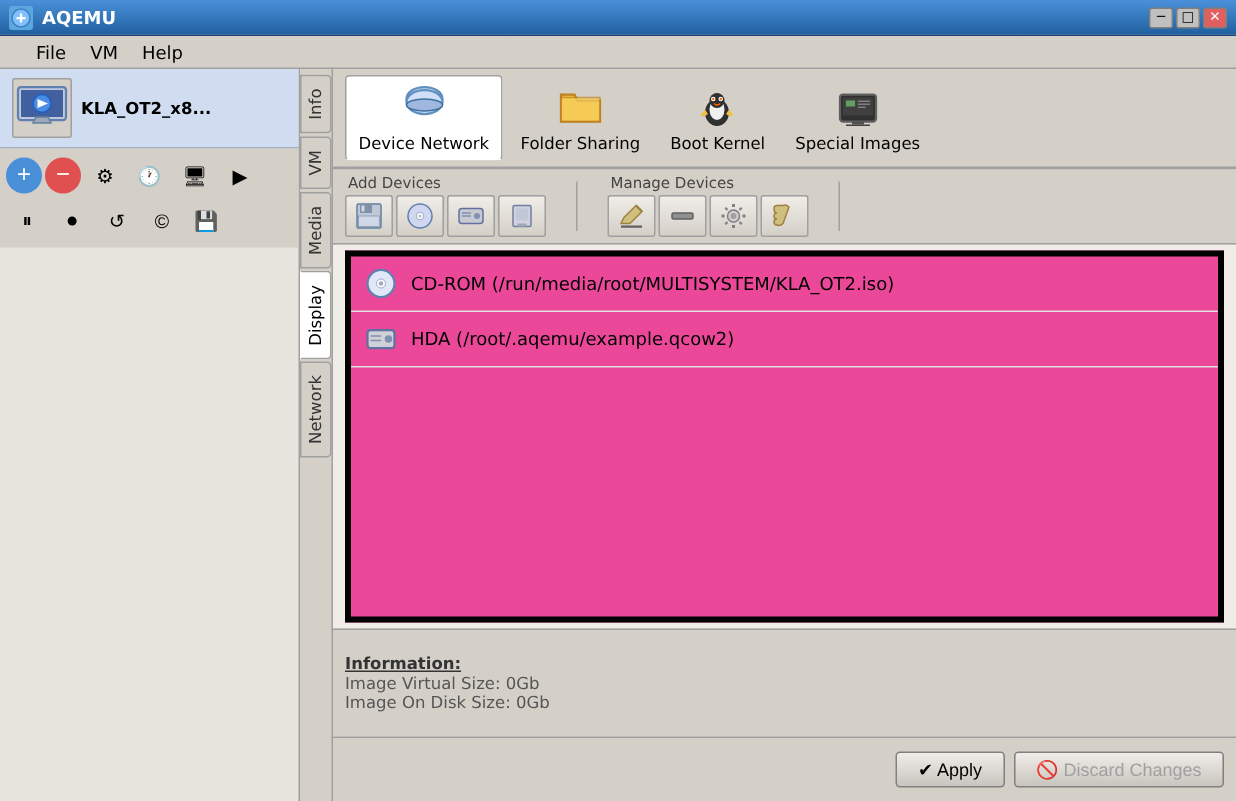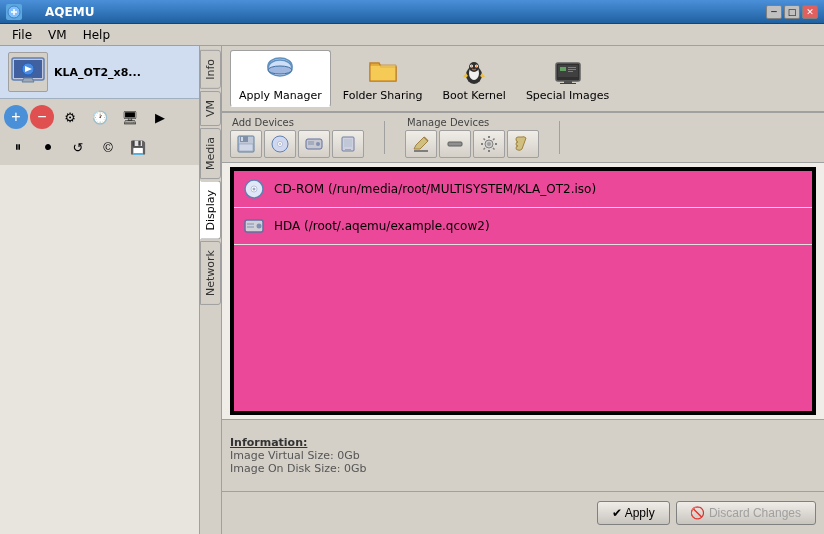--- a/index.html
+++ b/index.html
@@ -31,21 +31,20 @@
       width: 16px;
       height: 16px;
       background: #5ba8e0;
       border-radius: 2px;
       display: flex; align-items: center; justify-content: center;
     }
     .title-bar-text {
       color: white;
       font-size: 12px;
       font-weight: bold;
-      margin-left: 17px;
     }
     .title-bar-buttons {
       display: flex;
       gap: 2px;
     }
     .tb-btn {
       width: 16px; height: 14px;
       background: #c0c0c0;
       border: 1px solid #808080;
       border-radius: 2px;
@@ -53,21 +52,21 @@
       display: flex; align-items: center; justify-content: center;
       cursor: pointer;
     }
 
     
     .menu-bar {
       background: #d4d0c8;
       height: 22px;
       display: flex;
       align-items: center;
-      padding: 0 4px;
+      padding: 0 16px;
       border-bottom: 1px solid #a0a0a0;
     }
     .menu-item {
       padding: 2px 8px;
       font-size: 12px;
       cursor: pointer;
       border-radius: 2px;
     }
 
     
@@ -387,21 +386,21 @@
   <div class="content-area">
 
     <div class="top-icon-bar">
 
       <div class="icon-tab active">
         <svg class="icon-svg" viewBox="0 0 32 32">
           <ellipse cx="16" cy="11" rx="12" ry="8" fill="#c8d8f0" stroke="#6090c0" stroke-width="1.5"></ellipse>
           <ellipse cx="16" cy="13" rx="12" ry="8" fill="#d0dff8" stroke="#6090c0" stroke-width="1.5"></ellipse>
           <ellipse cx="16" cy="15" rx="12" ry="4" fill="#a0b8e0" stroke="#4070a0" stroke-width="1"></ellipse>
         </svg>
-        <span class="icon-tab-label">Apply Manager</span>
+        <span class="icon-tab-label">Device Network</span>
       </div>
 
       <div class="icon-tab">
         <svg class="icon-svg" viewBox="0 0 32 32">
           <path d="M3,10 L3,26 L29,26 L29,12 L14,12 L12,8 L3,8 Z" fill="#f0c040" stroke="#c08020" stroke-width="1.5"></path>
           <path d="M3,10 L29,10 L29,26 L3,26 Z" fill="#f8d060" stroke="#c08020" stroke-width="1" opacity="0.7"></path>
         </svg>
         <span class="icon-tab-label">Folder Sharing</span>
       </div>
 

